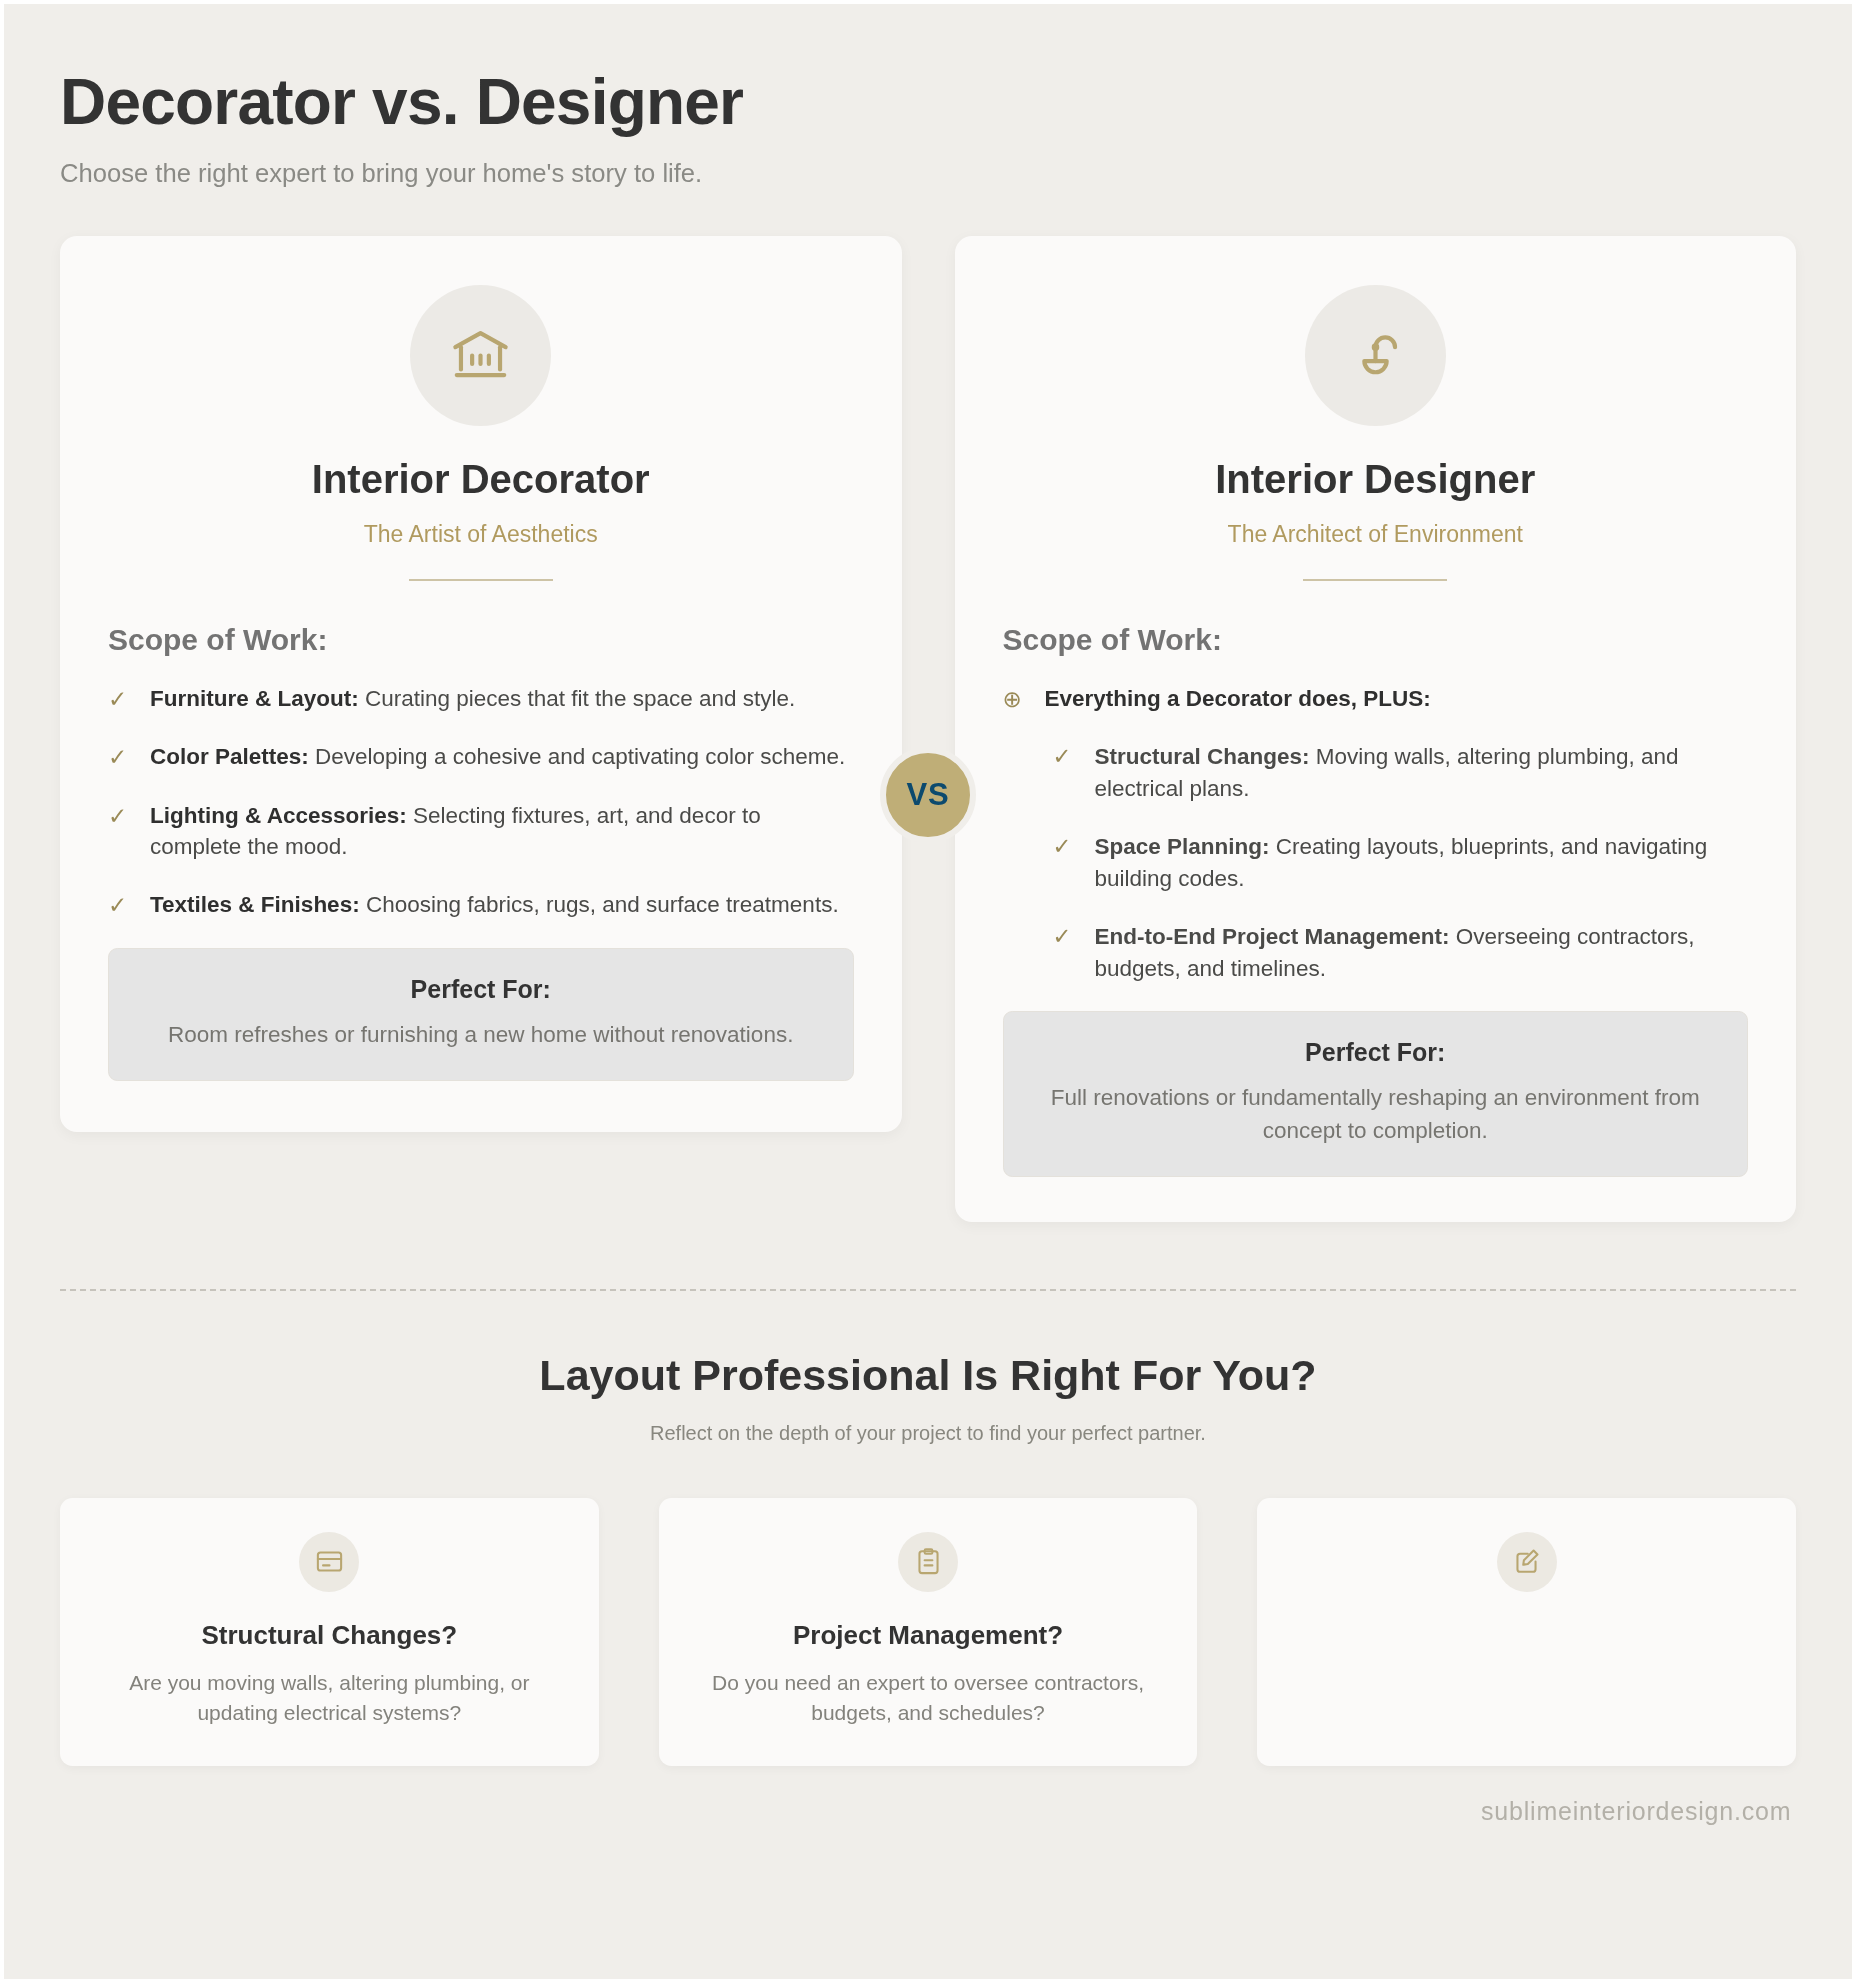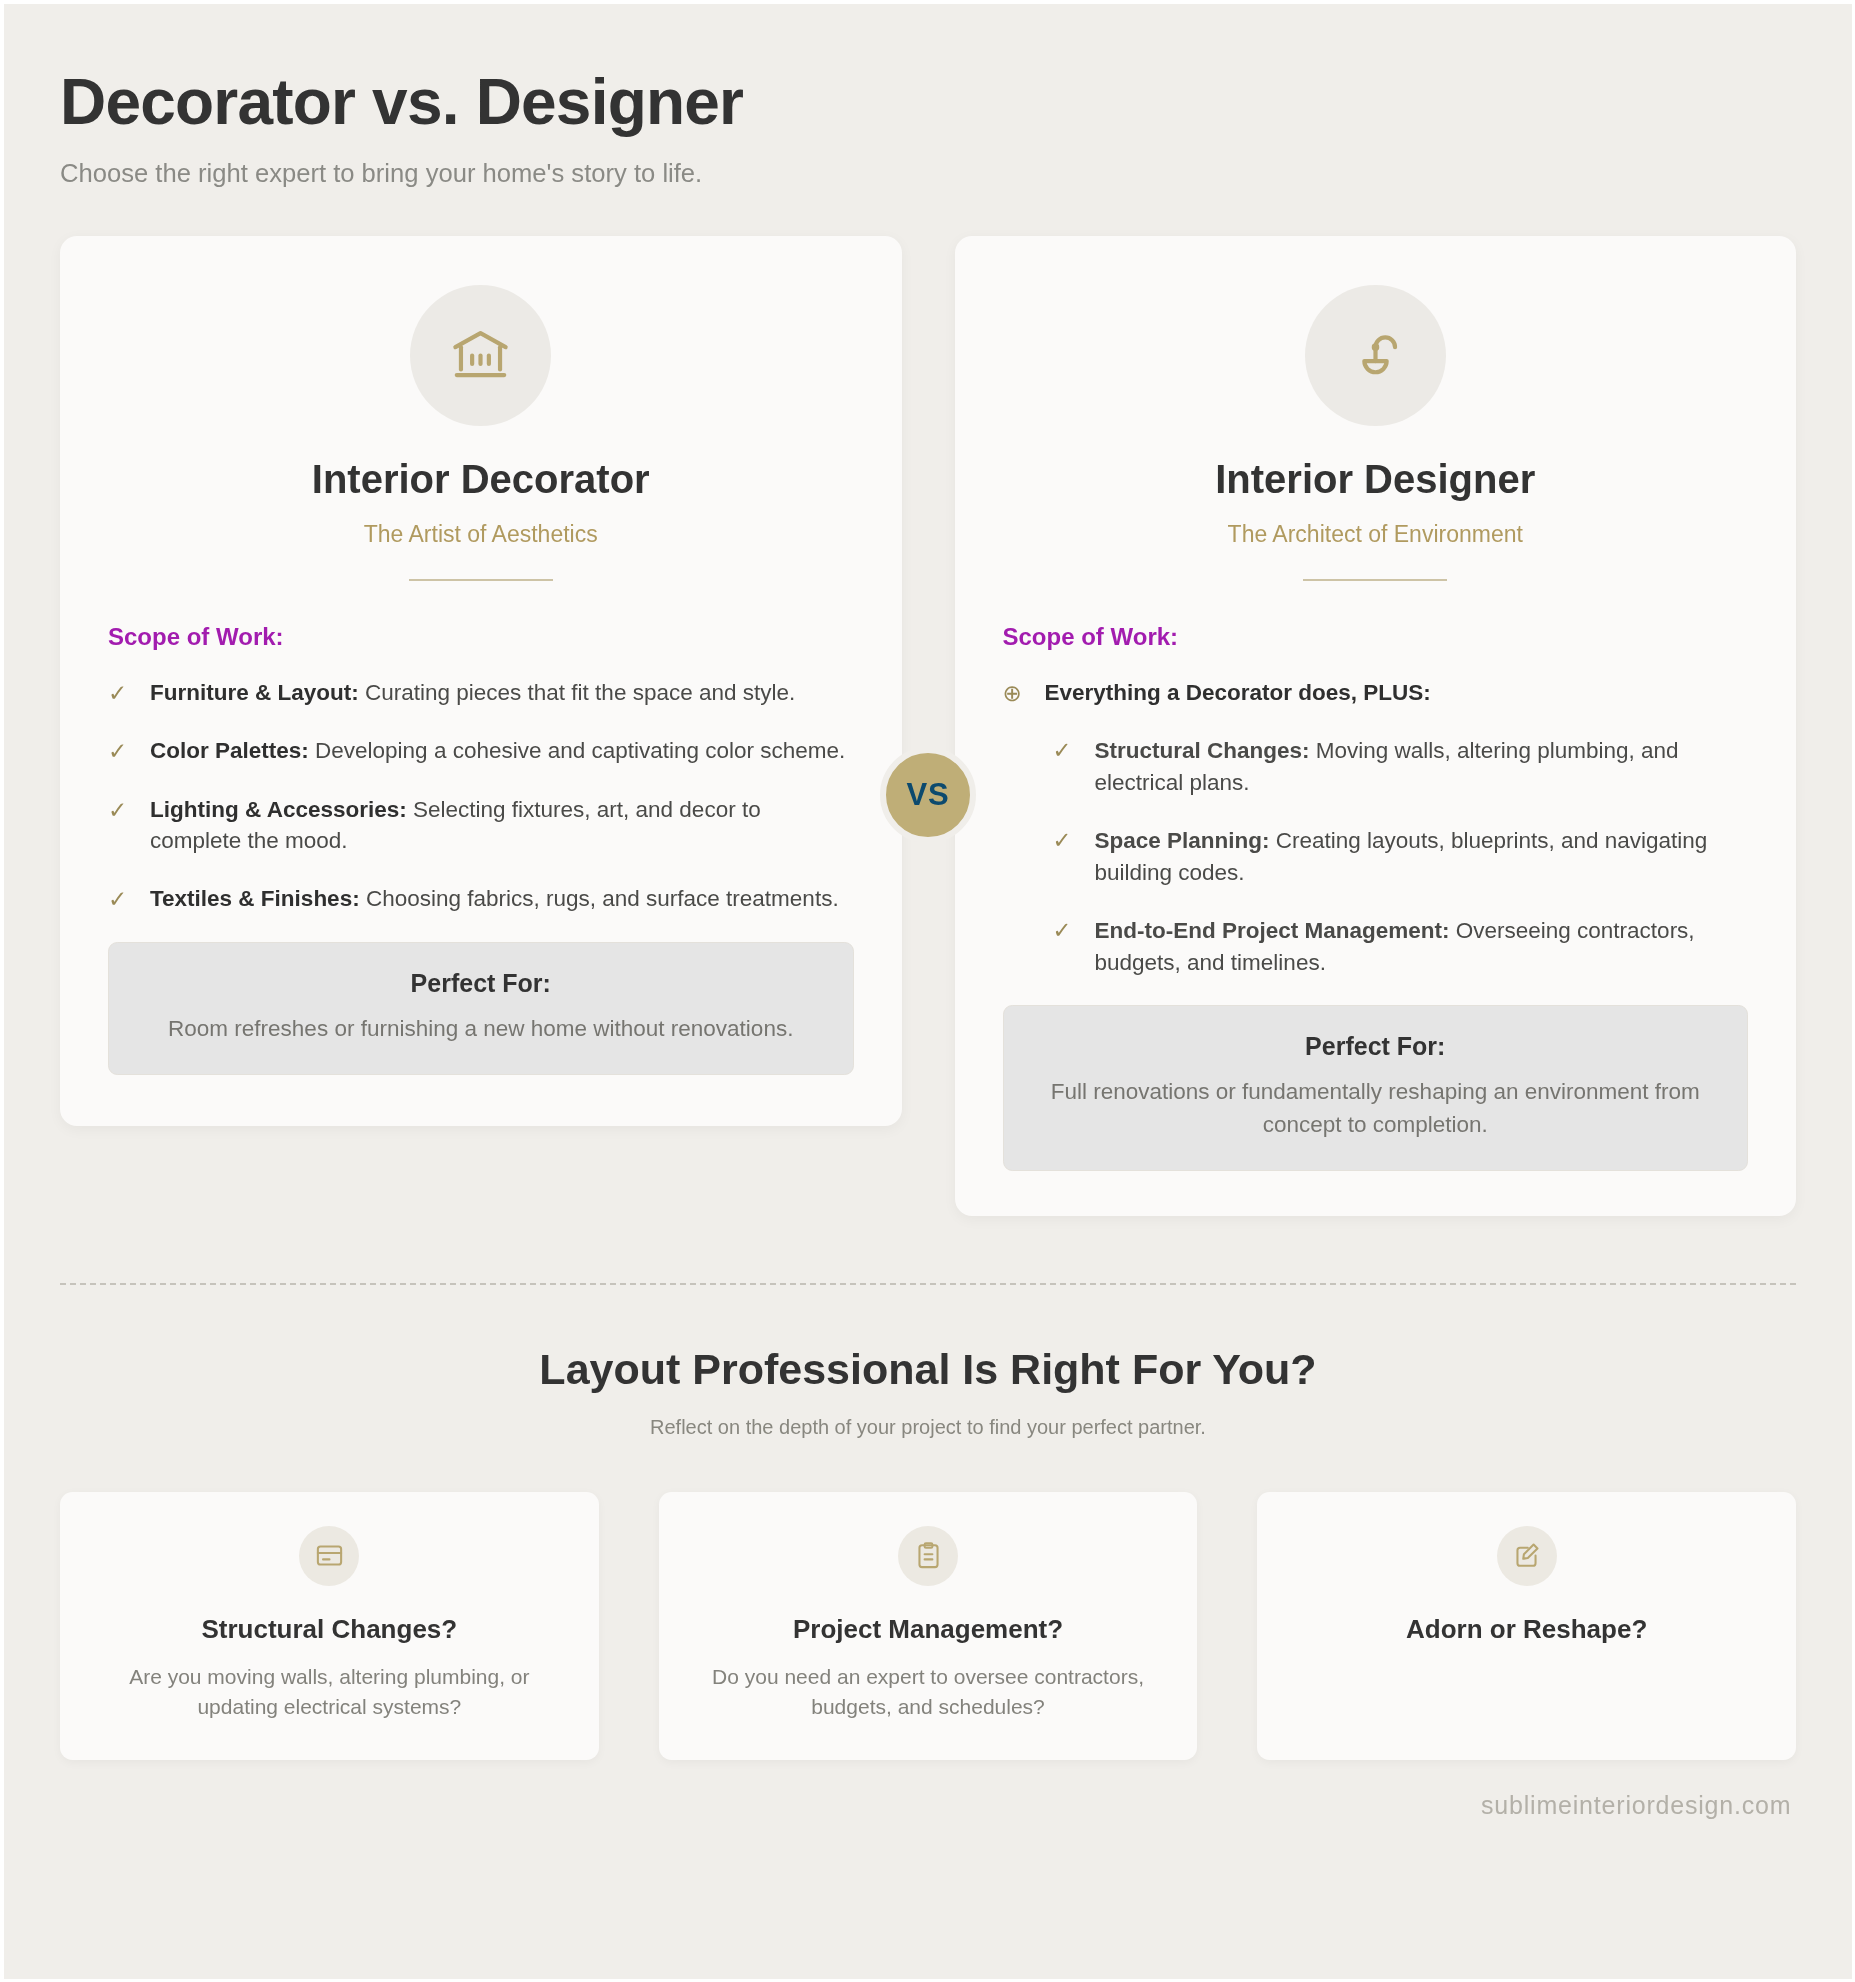--- a/index.html
+++ b/index.html
@@ -68,23 +68,23 @@
     font-size: 23px;
     color: #b09a5f;
     margin-top: 18.6px;
   }
   .divider-short {
     width: 144px; height: 2.3px;
     background: #cdc3a6;
     margin: 31px auto 0 auto;
   }
   .scope-label {
-    font-size: 24px;
-    font-weight: bold;
-    color: #a21caf;
+    font-size: 30px;
+    font-weight: bold;
+    color: #737373;
     margin-top: 42px;
   }
   ul.items { list-style: none; margin-top: 26px; }
   ul.items li {
     display: flex;
     gap: 17px;
     margin-bottom: 26px;
     font-size: 22.5px;
     line-height: 1.42;
     color: #4a4a48;
@@ -336,21 +336,20 @@
           <div class="qtext">Do you need an expert to oversee contractors, budgets, and schedules?</div>
         </div>
 
         <div class="qcard">
           <div class="qicon">
             <svg width="31" height="31" viewBox="0 0 24 24" fill="none" stroke="#b8a670" stroke-width="1.6" stroke-linecap="round" stroke-linejoin="round">
               <path d="M19 12v6a2 2 0 0 1-2 2H7a2 2 0 0 1-2-2V8a2 2 0 0 1 2-2h6"></path>
               <path d="M17.5 3.5l3 3L13 14l-3.5.5L10 11z"></path>
             </svg>
           </div>
-          <div class="qtitle">Adorn or Reshape?</div>
         </div>
       </div>
 
       <div class="footer-url">sublimeinteriordesign.com</div>
     </div>
 
   </div>
 </div>
 
 

